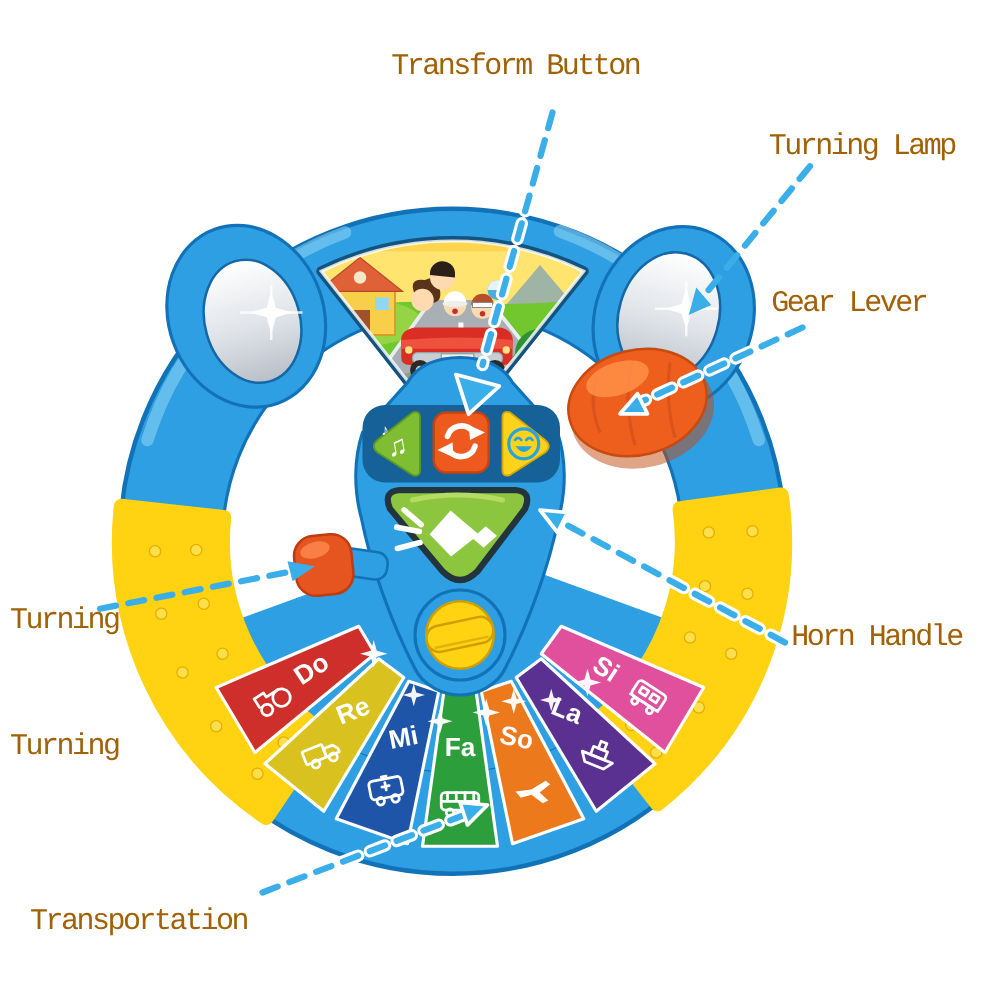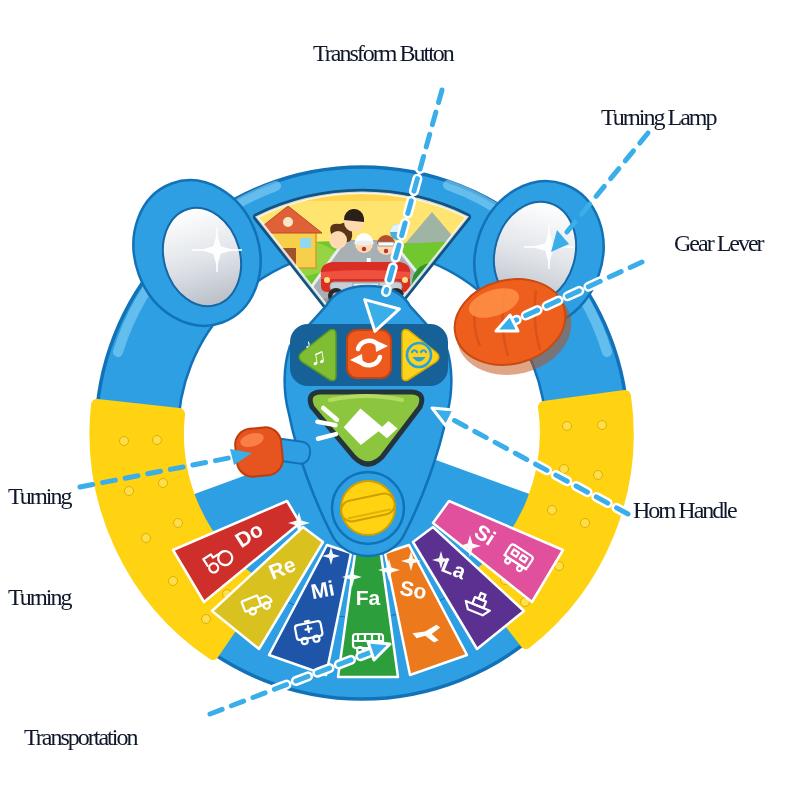--- a/index.html
+++ b/index.html
@@ -1,20 +1,20 @@
 <!DOCTYPE html>
 <html><head>
 <meta charset="utf-8">
 <style>
   html,body{margin:0;padding:0;background:#fff;}
   .stage{position:relative;width:800px;height:800px;background:#ffffff;overflow:hidden;
          font-family:"Liberation Sans",sans-serif;}
   .stage svg{position:absolute;left:0;top:0;}
-  .callout{position:absolute;font-family:Liberation Serif, serif;
-           font-size:24px;letter-spacing:-2px;color:#0f172a;white-space:pre;}
+  .callout{position:absolute;font-family:Liberation Mono, monospace;
+           font-size:24px;letter-spacing:-2px;color:#a16207;white-space:pre;}
   .callout .line{display:block;line-height:47px;}
   .case{stroke:#ffffff;stroke-width:10;fill:none;stroke-dasharray:13 10;stroke-linecap:round;}
   .dash{stroke:#3aaee8;stroke-width:5;fill:none;stroke-dasharray:13 10;stroke-linecap:round;}
   .head{fill:#3aaee8;}
   .head.cased{stroke:#ffffff;stroke-width:3;stroke-linejoin:round;}
   .vicon{stroke:#ffffff;stroke-width:2.2;fill:none;stroke-linecap:round;stroke-linejoin:round;}
   .note{font-family:"Liberation Sans",sans-serif;font-weight:bold;font-size:21px;fill:#ffffff;}
   .spark{fill:#ffffff;opacity:.95;}
 </style>
 </head>
@@ -330,23 +330,23 @@
   </g>
   <g>
     <path class="case" d="M210,714 L374,651"></path>
     <path class="dash" d="M210,714 L374,651"></path>
     <polygon class="head cased" points="390,644 374,660 368,642"></polygon>
   </g>
 </svg>
 
 <div class="callout" style="left:313px;top:40px;">Transform Button</div>
 
-<div class="callout" style="left:601px;top:104px;">Turning Lamp</div>
-
-<div class="callout" style="left:674px;top:230px;">Gear Lever</div>
+<div class="callout" style="left:615px;top:104px;">Turning Lamp</div>
+
+<div class="callout" style="left:617px;top:230px;">Gear Lever</div>
 
 <div class="callout" style="left:8px;top:419px;">
   <span class="line">Turning</span>
   <span class="line">Turning</span>
 </div>
 
 <div class="callout" style="left:633px;top:497px;">Horn Handle</div>
 
 <div class="callout" style="left:24px;top:660px;">
   <span class="line">Transportation</span>

